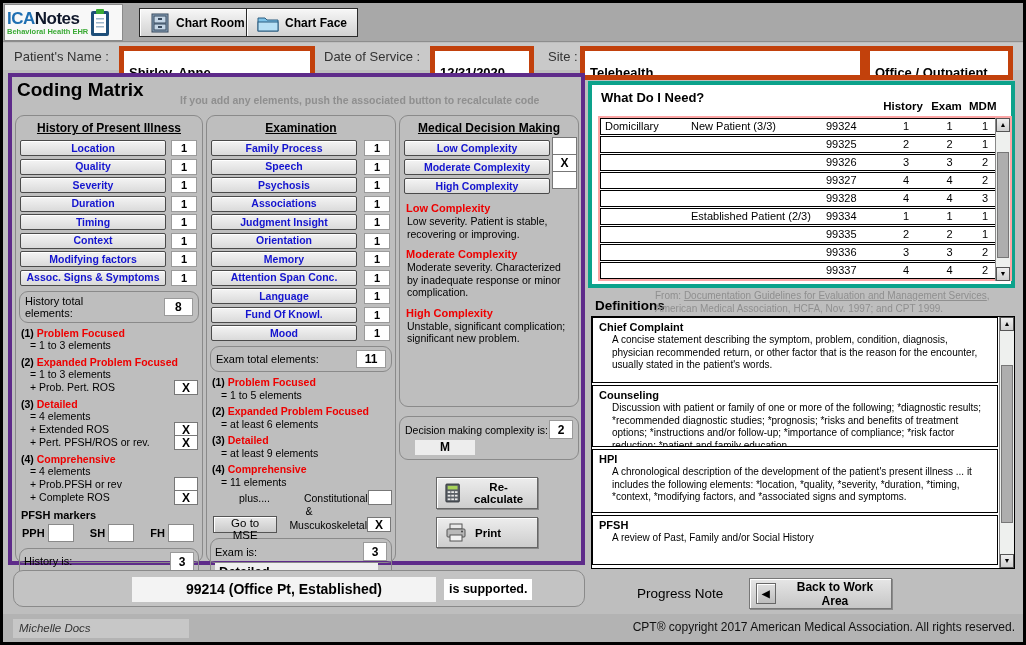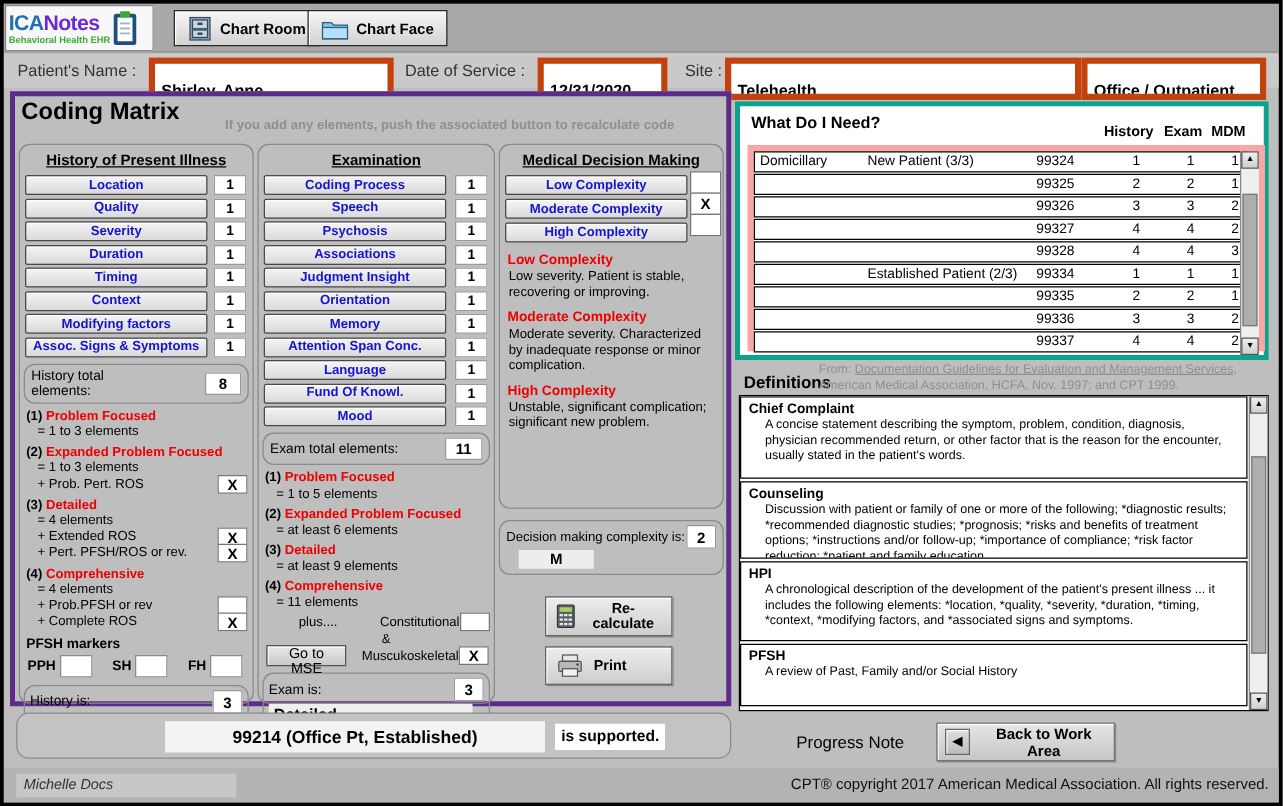--- a/index.html
+++ b/index.html
@@ -5,21 +5,21 @@
   * { margin:0; padding:0; box-sizing:border-box; }
   html,body { width:1026px; height:645px; }
   body { font-family:"Liberation Sans","DejaVu Sans",sans-serif; background:#000; position:relative; }
   .window { position:absolute; inset:0; border:3px solid #000; background:#bebebe; overflow:hidden; }
 
   
   .topbar { position:absolute; left:0; top:0; width:1020px; height:39px; background:#a8a8a8; border-bottom:1px solid #8d8d8d; }
   .logo { position:absolute; left:1px; top:1px; width:119px; height:37px; background:#f8f8f8; border:1px solid #8a8a8a; display:flex; align-items:center; padding:1px 2px; overflow:hidden; }
   .logo-line1 { font-weight:bold; font-size:17px; letter-spacing:-0.5px; line-height:17px; }
   .logo-ica { color:#1f6fb2; }
-  .logo-notes { color:#6d28d9; }
+  .logo-notes { color:#0f172a; }
   .logo-sub { font-size:7.5px; color:#3aaa35; font-weight:bold; line-height:9px; }
   .toolbtn { position:absolute; top:5px; height:29px; display:flex; align-items:center; gap:6px; padding:0 10px;
              background:linear-gradient(#f7f7f7,#d2d2d2); border:1px solid #2a2a2a; box-shadow:inset 1px 1px 0 #fff;
              font:bold 12px "Liberation Sans",sans-serif; color:#000; cursor:pointer; }
 
   
   .pbar { position:absolute; left:0; top:40px; width:1020px; height:27px; background:#c9c9c9; }
   .plabel { position:absolute; top:6px; font-size:13px; color:#333; }
   .pfield { position:absolute; top:3px; height:21px; background:#fff; border:5px solid #c2410c; font:bold 13px/19px "Liberation Sans",sans-serif; padding:12px 5px; color:#000; white-space:nowrap; overflow:hidden; }
 
@@ -78,21 +78,21 @@
              font:11.5px "Liberation Sans",sans-serif; cursor:pointer; }
   .exam-tail { margin-top:2px; }
   .tail-row { display:flex; align-items:center; font-size:10.5px; margin:0 2px 0 4px; height:15px; }
   .tail-amp { text-align:center; width:140px; margin-left:30px; font-size:10.5px; height:12px; }
 
   
   .wdin { position:absolute; left:585px; top:78px; width:427px; height:207px; border:4px solid #0ca28b; background:#fff; }
   .wdin-title { position:absolute; left:9px; top:5px; font:bold 13px "Liberation Sans",sans-serif; }
   .wdin-headers { position:absolute; left:6px; top:15px; width:397px; display:grid; grid-template-columns:90px 132px 62px 42px 45px 26px; font:bold 11.5px "Liberation Sans",sans-serif; }
   .wh { text-align:center; }
-  .wdin-tablewrap { position:absolute; left:6px; top:31px; width:414px; height:165px; border:5px solid #fca5a5; }
+  .wdin-tablewrap { position:absolute; left:6px; top:31px; width:414px; height:165px; border:2px solid #fca5a5; }
   .wdin-rows { position:absolute; left:0; top:0; width:397px; }
   .wdin-row { display:grid; grid-template-columns:90px 132px 62px 42px 45px 26px; height:17px; border:1px solid #000; margin-bottom:1px; background:#fff; font-size:11px; line-height:15px; }
   .wc.c1 { padding-left:4px; }
   .wc.c3 { padding-left:3px; }
   .wc.c4,.wc.c5,.wc.c6 { text-align:center; }
 
   
   .sb { position:absolute; width:15px; background:#eef0ee; border-left:1px solid #888; }
   .sb-btn { position:absolute; left:0; width:14px; height:14px; background:linear-gradient(#efefef,#cfcfcf); border:1px solid #555; text-align:center; cursor:pointer; }
   .sb-up::before { content:"▲"; font-size:7px; line-height:12px; display:block; }
@@ -277,21 +277,21 @@
           <span class="result-val">3</span>
         </div>
         <div class="result-text">Detailed</div>
       </div>
     </div>
 
     <div class="col-frame" style="left:194px;top:38px;width:190px;height:448px;">
       <div class="col-header">Examination</div>
       <div id="exam-buttons">
           <div class="el-row">
-            <button class="el-btn">Coding Process</button>
+            <button class="el-btn">Family Process</button>
             <div class="el-val">1</div>
           </div>
           <div class="el-row">
             <button class="el-btn">Speech</button>
             <div class="el-val">1</div>
           </div>
           <div class="el-row">
             <button class="el-btn">Psychosis</button>
             <div class="el-val">1</div>
           </div>

